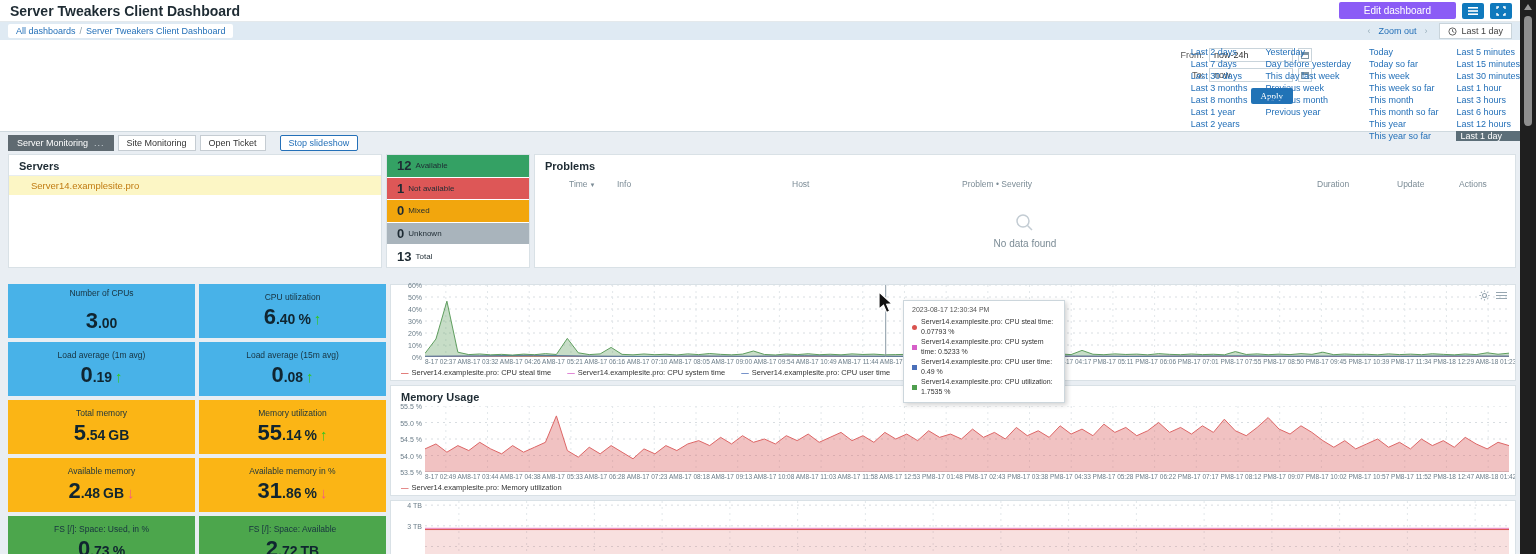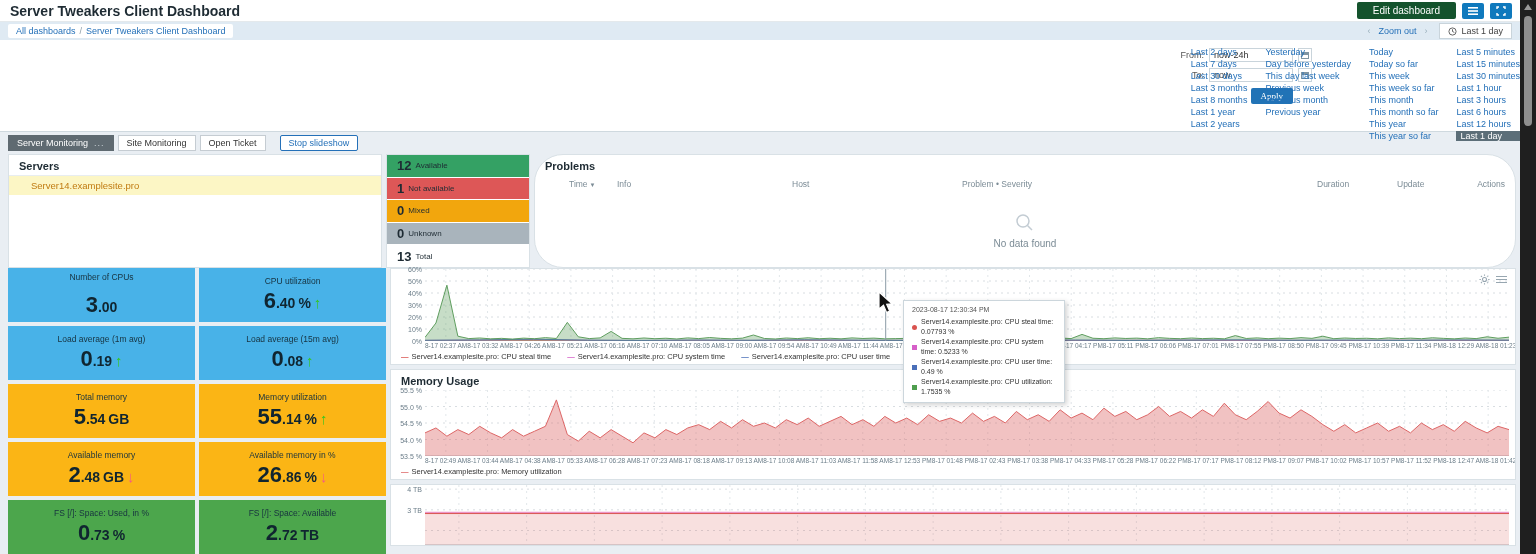--- a/index.html
+++ b/index.html
@@ -2,21 +2,21 @@
 <html><head>
 <meta charset="utf-8">
 <style>
   * { box-sizing: border-box; margin:0; padding:0; }
   html,body { width:1536px; height:554px; overflow:hidden; }
   body { font-family:"Liberation Sans", sans-serif; background:#e9eef3; position:relative; color:#1e2b33; }
 
   
   .topbar { height:22px; background:#fff; display:flex; align-items:center; border-bottom:1px solid #e4e9ec; }
   .page-title { font-size:14px; font-weight:bold; color:#1e2b33; padding-left:10px; flex:1; }
-  .edit-btn { background:#14532d; color:#fff; font-size:10px; padding:3px 16px; border-radius:2px; border:none; margin-right:6px; font-family:inherit; }
+  .edit-btn { background:#8b5cf6; color:#fff; font-size:10px; padding:3px 25px; border-radius:2px; border:none; margin-right:6px; font-family:inherit; }
   .icon-btn { background:#0f79bd; width:22px; height:16px; border-radius:2px; margin-right:6px; display:flex; align-items:center; justify-content:center; }
   .icon-btn:last-of-type { margin-right:24px; }
 
   
   .subbar { height:18px; background:#dfeaf3; display:flex; align-items:center; }
   .crumb { background:#fff; border-radius:2px; margin-left:8px; padding:2px 8px; font-size:9px; display:flex; gap:4px; align-items:center; }
   .crumb .lnk { color:#2470b8; }
   .crumb .sep { color:#90a0aa; }
   .subbar-right { margin-left:auto; display:flex; align-items:center; margin-right:24px; font-size:9px; }
   .zoomout { display:flex; gap:8px; margin-right:12px; align-items:center; }
@@ -41,29 +41,29 @@
   .tabsrow { height:18px; display:flex; align-items:center; margin:2px 0 2px 8px; gap:4px; }
   .tab { font-size:9px; padding:2px 8px; background:#fff; border:1px solid #c5ccd2; color:#333; display:flex; gap:6px; align-items:center; }
   .tab.selected { background:#5f6a71; color:#fff; border-color:#5f6a71; }
   .tab-menu { color:#cfd6da; letter-spacing:1px; }
   .stop-btn { margin-left:10px; font-size:9px; padding:2px 8px; background:#fff; border:1px solid #2470b8; color:#2470b8; border-radius:2px; font-family:inherit; }
 
   
   .content { margin:0 20px 0 8px; }
   .panel { background:#fff; border:1px solid #d9e1e6; }
   .panel-title { font-size:11px; font-weight:bold; color:#1e2b33; padding:5px 10px 3px; }
-  .row1 { display:flex; gap:4px; height:114px; margin-bottom:0; }
+  .row1 { display:flex; gap:4px; height:114px; margin-bottom:16px; }
   .servers { width:374px; display:flex; flex-direction:column; }
   .servers .panel-title { border-bottom:1px solid #e8edf0; }
   .server-item { background:#fcf6c5; color:#c07b11; font-size:9.5px; padding:4px 10px 4px 22px; }
   .statuscol { width:144px; display:flex; flex-direction:column; gap:1px; }
   .status-row { flex:1; display:flex; align-items:center; padding-left:10px; gap:4px; }
   .status-count { font-size:13px; font-weight:bold; }
   .status-label { font-size:8px; }
-  .problems { flex:1; display:flex; flex-direction:column; position:relative; min-width:0;border-radius:29px; }
+  .problems { flex:1; display:flex; flex-direction:column; position:relative; min-width:0; }
   .prob-header { display:flex; font-size:8.5px; color:#7c8c96; padding:4px 10px 4px 34px; }
   .prob-col { white-space:nowrap; }
   .sort-arrow { font-size:6px; margin-left:2px; }
   .prob-empty { flex:1; display:flex; flex-direction:column; align-items:center; justify-content:center; color:#7c8c96; font-size:10px; gap:4px; }
 
   .row2 { display:flex; gap:4px; }
   .tilescol { width:378px; display:grid; grid-template-columns:1fr 1fr; gap:4px; align-content:start; }
   .tile { height:54px; display:flex; flex-direction:column; align-items:center; justify-content:center; }
   .tile-label { font-size:8.5px; color:#17323f; margin-bottom:2px; }
   .tile-value { font-weight:bold; color:#102530; display:flex; align-items:baseline; }
@@ -250,21 +250,21 @@
       </div>
     <div class="panel problems">
       <div class="panel-title">Problems</div>
       <div class="prob-header" id="probheader">
           <span class="prob-col" style="width: 48px;">Time<span class="sort-arrow">▼</span></span>
           <span class="prob-col" style="width: 175px;">Info</span>
           <span class="prob-col" style="width: 170px;">Host</span>
           <span class="prob-col" style="flex: 1 1 0%;">Problem • Severity</span>
           <span class="prob-col" style="width: 80px;">Duration</span>
           <span class="prob-col" style="width: 62px;">Update</span>
-          <span class="prob-col" style="width: 46px; text-align: right;">Actions</span>
+          <span class="prob-col" style="width: 46px;">Actions</span>
         </div>
       <div class="prob-empty">
         <svg width="22" height="22" viewBox="0 0 22 22" fill="none" stroke="#c3ccd3" stroke-width="1.5">
             <circle cx="9" cy="9" r="6"></circle>
             <path d="M13.5 13.5 L18 18"></path>
           </svg>
         <span>No data found</span>
       </div>
     </div>
   </div>
@@ -325,21 +325,21 @@
           <div class="tile-value">
             <span class="tv-int">2</span>
             <span class="tv-frac">.48</span>
             <span class="tv-unit">GB</span>
             <span class="tv-arrow" style="color: rgb(245, 92, 131);">↓</span>
           </div>
         </div>
         <div class="tile" style="background: rgb(251, 181, 21);">
           <div class="tile-label">Available memory in %</div>
           <div class="tile-value">
-            <span class="tv-int">26</span>
+            <span class="tv-int">31</span>
             <span class="tv-frac">.86</span>
             <span class="tv-unit">%</span>
             <span class="tv-arrow" style="color: rgb(245, 92, 131);">↓</span>
           </div>
         </div>
         <div class="tile" style="background: rgb(76, 166, 76);">
           <div class="tile-label">FS [/]: Space: Used, in %</div>
           <div class="tile-value">
             <span class="tv-int">0</span>
             <span class="tv-frac">.73</span>

